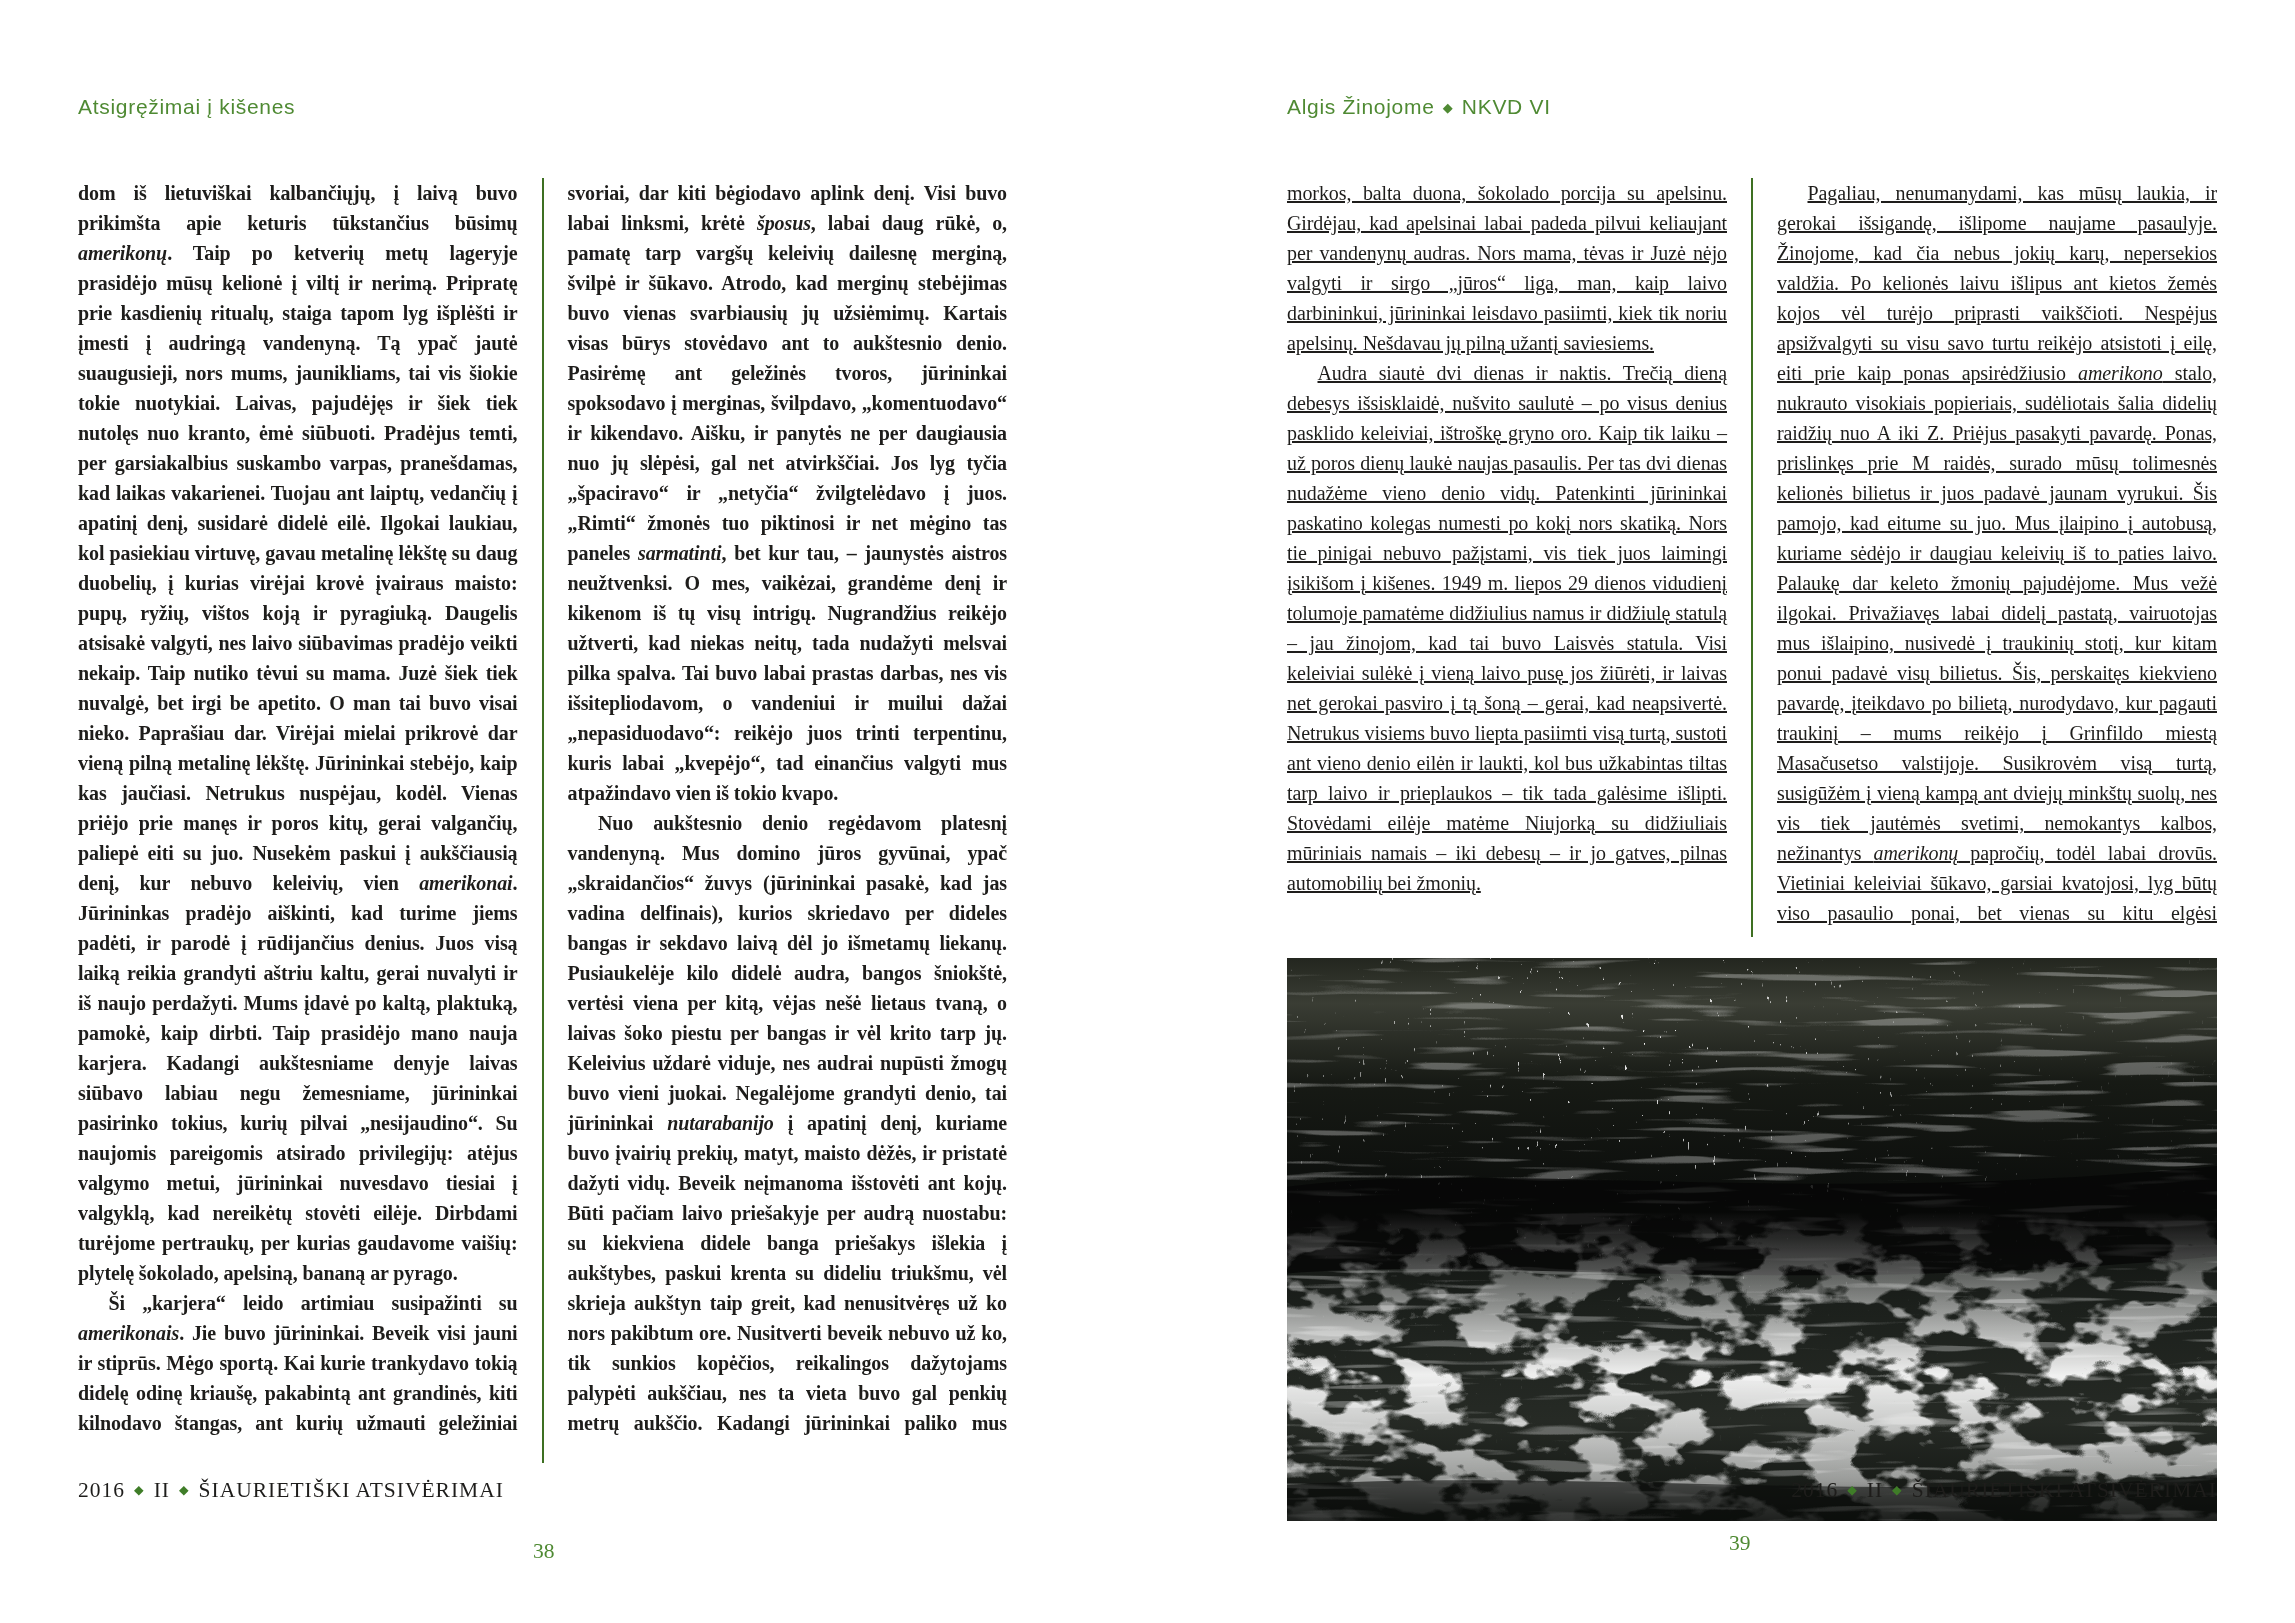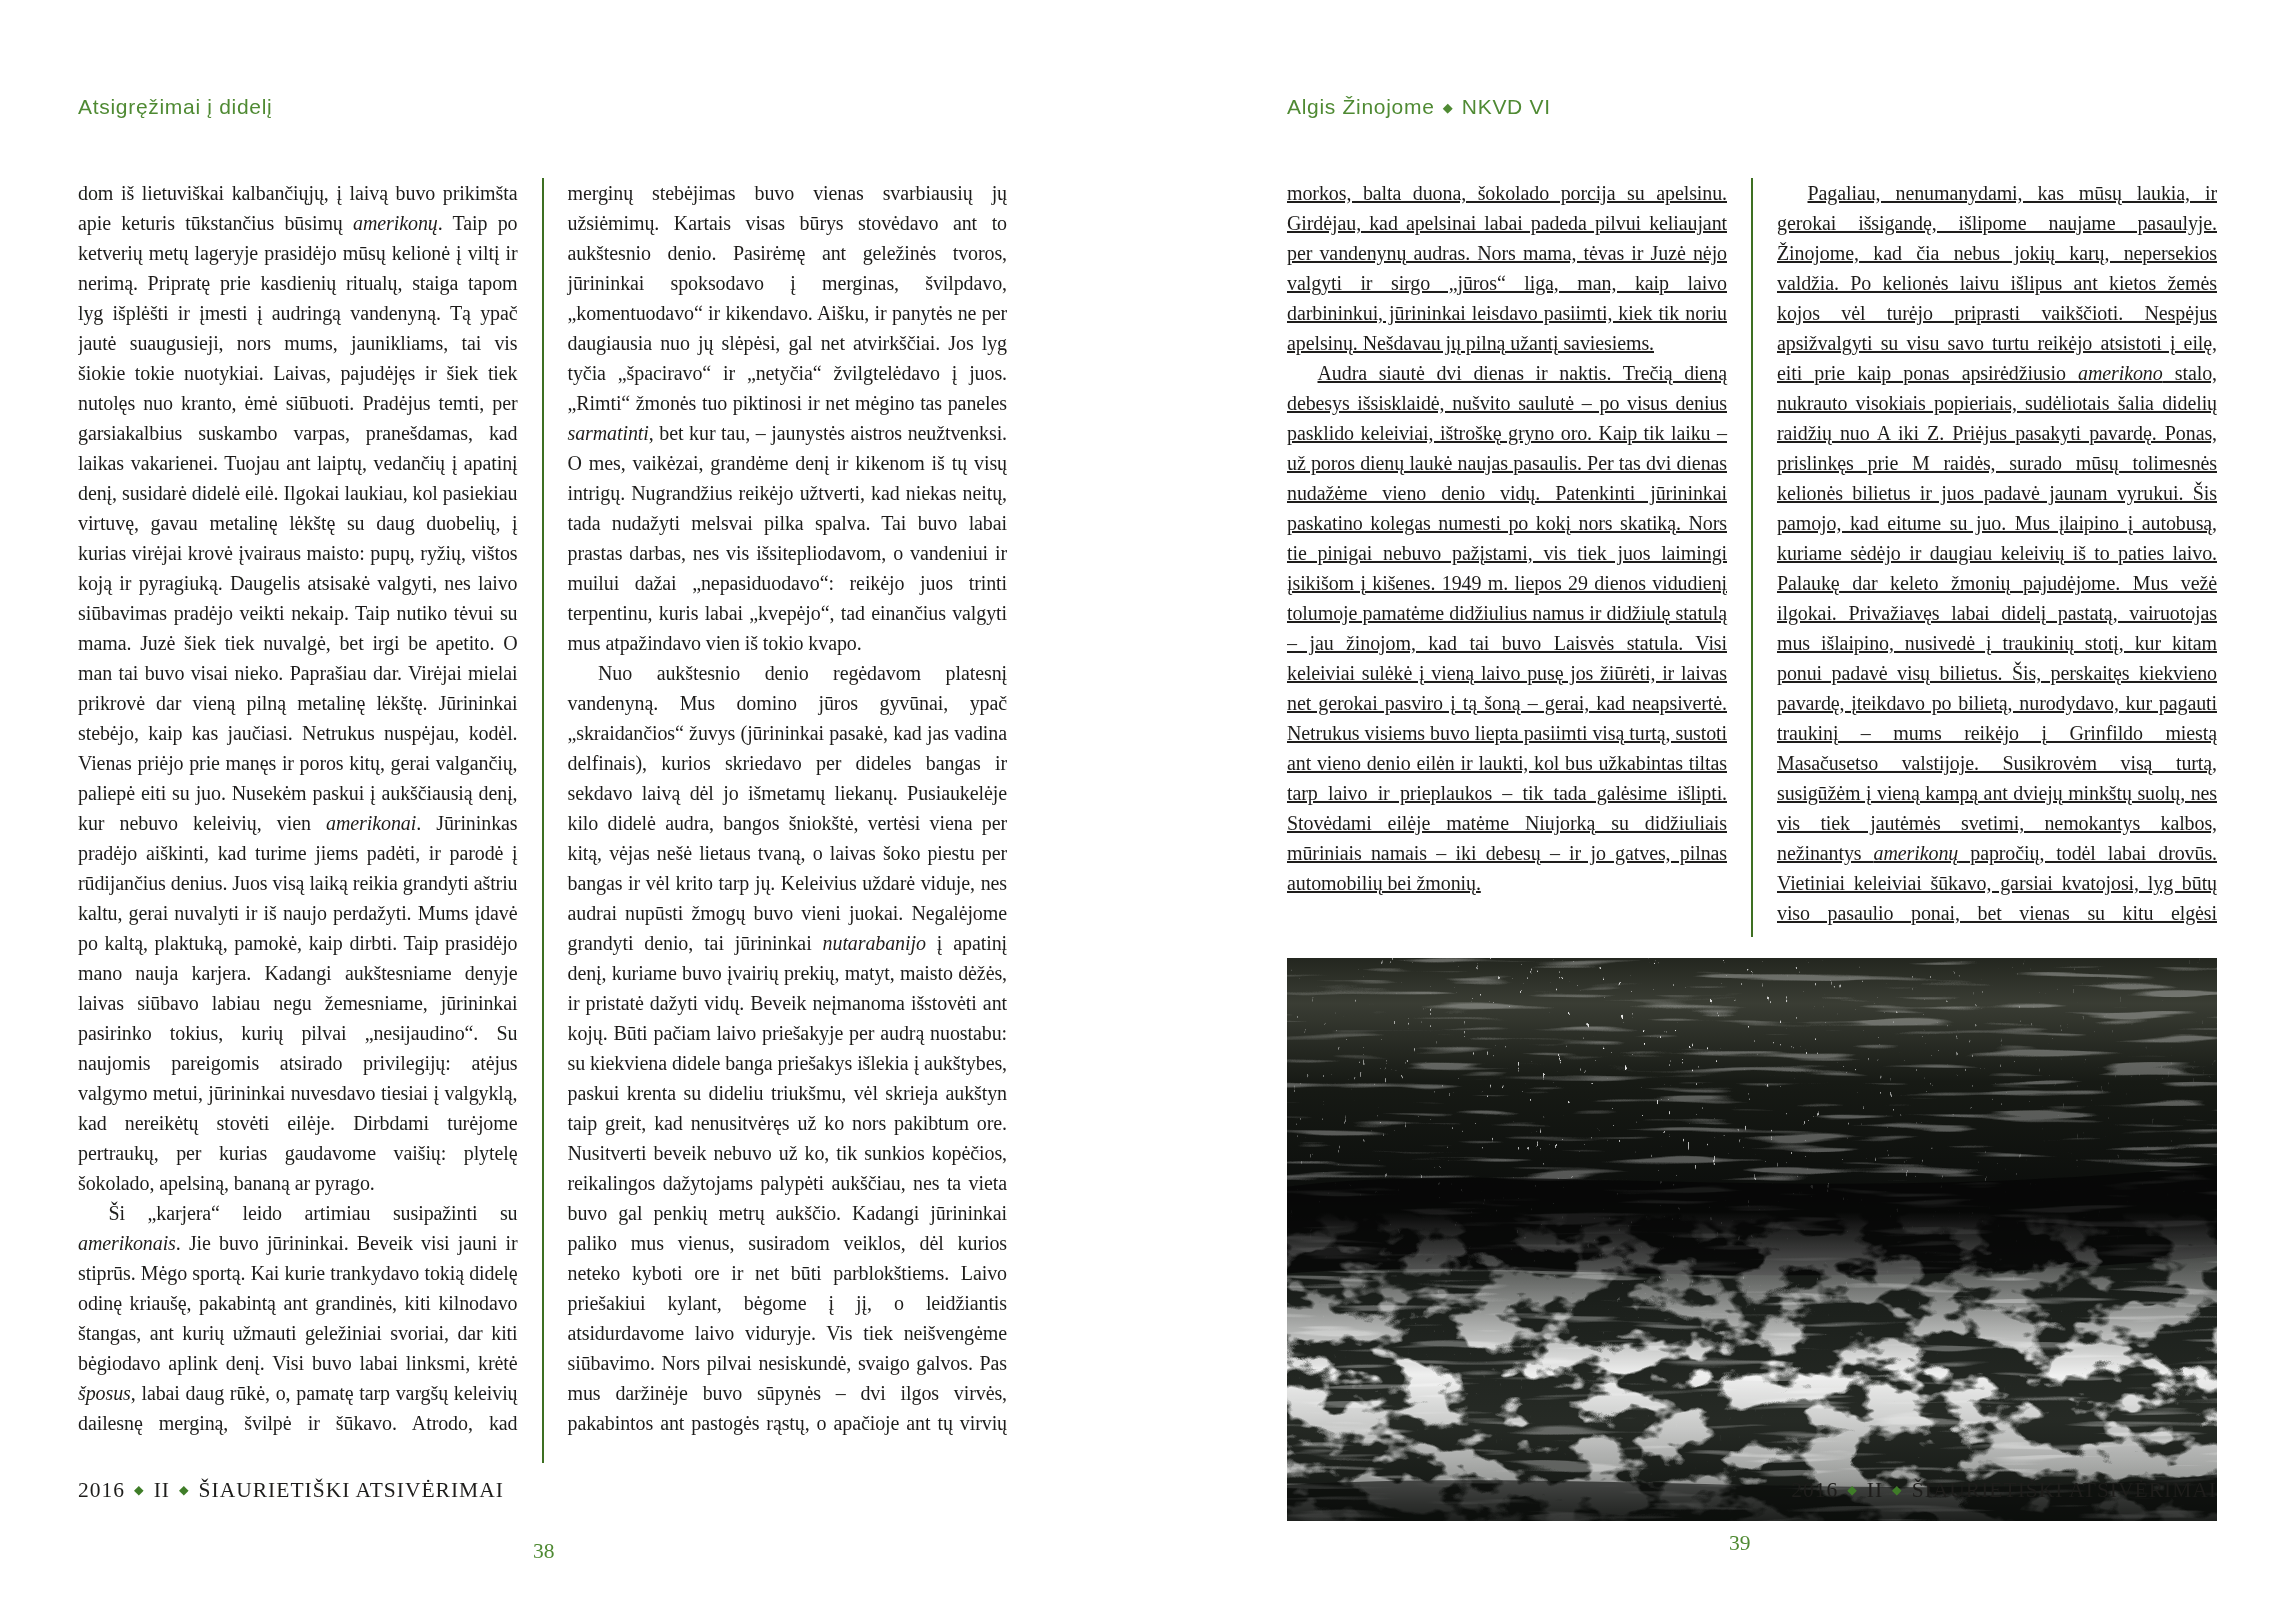--- a/index.html
+++ b/index.html
@@ -26,21 +26,21 @@
     display:inline-block;transform:translateY(-2.1px);
   }
   .text-block{
     position:absolute;top:178px;
     column-count:2;column-gap:50px;column-fill:auto;
     column-rule:2.1px solid var(--rule-green);
     text-align:justify;
     font-size:20px;line-height:30px;letter-spacing:-0.1px;
     overflow:hidden;
   }
-  #left-text{left:78px;width:929px;height:1285px;}
+  #left-text{left:78px;width:929px;height:1285px;font-weight:bold;}
   #right-text{left:1287px;width:930px;height:759px;text-decoration:underline;}
   .para{margin:0;text-indent:0;}
   .para.indent{text-indent:30.5px;}
   .em{font-style:italic;}
   .photo{
     position:absolute;left:1287px;top:958px;width:930px;height:563px;
     background:#0d0f0e;overflow:hidden;
   }
   .photo svg{display:block;}
   .footer{
@@ -55,21 +55,21 @@
   }
   .page-num{
     position:absolute;top:1531px;font-size:21.5px;color:var(--accent-green);
   }
   #page-num-left{left:533px;margin-top:8px;}
   #page-num-right{left:1729px;}
 </style>
 </head>
 <body>
 
-<div class="page-header" id="left-header">Atsigręžimai į didelį</div>
+<div class="page-header" id="left-header">Atsigręžimai į kišenes</div>
 
 <div class="text-block" id="left-text">
     <p class="para"><span>dom iš lietuviškai kalbančiųjų, į laivą buvo prikimšta apie keturis tūkstančius būsimų </span><span class="em">amerikonų</span><span>. Taip po ketverių metų lageryje prasidėjo mūsų kelionė į viltį ir nerimą. Pripratę prie kasdienių ritualų, staiga tapom lyg išplėšti ir įmesti į audringą vandenyną. Tą ypač jautė suaugusieji, nors mums, jaunikliams, tai vis šiokie tokie nuotykiai. Laivas, pajudėjęs ir šiek tiek nutolęs nuo kranto, ėmė siūbuoti. Pradėjus temti, per garsiakalbius suskambo varpas, pranešdamas, kad laikas vakarienei. Tuojau ant laiptų, vedančių į apatinį denį, susidarė didelė eilė. Ilgokai laukiau, kol pasiekiau virtuvę, gavau metalinę lėkštę su daug duobelių, į kurias virėjai krovė įvairaus maisto: pupų, ryžių, vištos koją ir pyragiuką. Daugelis atsisakė valgyti, nes laivo siūbavimas pradėjo veikti nekaip. Taip nutiko tėvui su mama. Juzė šiek tiek nuvalgė, bet irgi be apetito. O man tai buvo visai nieko. Paprašiau dar. Virėjai mielai prikrovė dar vieną pilną metalinę lėkštę. Jūrininkai stebėjo, kaip kas jaučiasi. Netrukus nuspėjau, kodėl. Vienas priėjo prie manęs ir poros kitų, gerai valgančių, paliepė eiti su juo. Nusekėm paskui į aukščiausią denį, kur nebuvo keleivių, vien </span><span class="em">amerikonai</span><span>. Jūrininkas pradėjo aiškinti, kad turime jiems padėti, ir parodė į rūdijančius denius. Juos visą laiką reikia grandyti aštriu kaltu, gerai nuvalyti ir iš naujo perdažyti. Mums įdavė po kaltą, plaktuką, pamokė, kaip dirbti. Taip prasidėjo mano nauja karjera. Kadangi aukštesniame denyje laivas siūbavo labiau negu žemesniame, jūrininkai pasirinko tokius, kurių pilvai „nesijaudino“. Su naujomis pareigomis atsirado privilegijų: atėjus valgymo metui, jūrininkai nuvesdavo tiesiai į valgyklą, kad nereikėtų stovėti eilėje. Dirbdami turėjome pertraukų, per kurias gaudavome vaišių: plytelę šokolado, apelsiną, bananą ar pyrago.</span></p>
     <p class="para indent"><span>Ši „karjera“ leido artimiau susipažinti su </span><span class="em">amerikonais</span><span>. Jie buvo jūrininkai. Beveik visi jauni ir stiprūs. Mėgo sportą. Kai kurie trankydavo tokią didelę odinę kriaušę, pakabintą ant grandinės, kiti kilnodavo štangas, ant kurių užmauti geležiniai svoriai, dar kiti bėgiodavo aplink denį. Visi buvo labai linksmi, krėtė </span><span class="em">šposus</span><span>, labai daug rūkė, o, pamatę tarp vargšų keleivių dailesnę merginą, švilpė ir šūkavo. Atrodo, kad merginų stebėjimas buvo vienas svarbiausių jų užsiėmimų. Kartais visas būrys stovėdavo ant to aukštesnio denio. Pasirėmę ant geležinės tvoros, jūrininkai spoksodavo į merginas, švilpdavo, „komentuodavo“ ir kikendavo. Aišku, ir panytės ne per daugiausia nuo jų slėpėsi, gal net atvirkščiai. Jos lyg tyčia „špaciravo“ ir „netyčia“ žvilgtelėdavo į juos. „Rimti“ žmonės tuo piktinosi ir net mėgino tas paneles </span><span class="em">sarmatinti</span><span>, bet kur tau, – jaunystės aistros neužtvenksi. O mes, vaikėzai, grandėme denį ir kikenom iš tų visų intrigų. Nugrandžius reikėjo užtverti, kad niekas neitų, tada nudažyti melsvai pilka spalva. Tai buvo labai prastas darbas, nes vis išsitepliodavom, o vandeniui ir muilui dažai „nepasiduodavo“: reikėjo juos trinti terpentinu, kuris labai „kvepėjo“, tad einančius valgyti mus atpažindavo vien iš tokio kvapo.</span></p>
     <p class="para indent"><span>Nuo aukštesnio denio regėdavom platesnį vandenyną. Mus domino jūros gyvūnai, ypač „skraidančios“ žuvys (jūrininkai pasakė, kad jas vadina delfinais), kurios skriedavo per dideles bangas ir sekdavo laivą dėl jo išmetamų liekanų. Pusiaukelėje kilo didelė audra, bangos šniokštė, vertėsi viena per kitą, vėjas nešė lietaus tvaną, o laivas šoko piestu per bangas ir vėl krito tarp jų. Keleivius uždarė viduje, nes audrai nupūsti žmogų buvo vieni juokai. Negalėjome grandyti denio, tai jūrininkai </span><span class="em">nutarabanijo</span><span> į apatinį denį, kuriame buvo įvairių prekių, matyt, maisto dėžės, ir pristatė dažyti vidų. Beveik neįmanoma išstovėti ant kojų. Būti pačiam laivo priešakyje per audrą nuostabu: su kiekviena didele banga priešakys išlekia į aukštybes, paskui krenta su dideliu triukšmu, vėl skrieja aukštyn taip greit, kad nenusitvėręs už ko nors pakibtum ore. Nusitverti beveik nebuvo už ko, tik sunkios kopėčios, reikalingos dažytojams palypėti aukščiau, nes ta vieta buvo gal penkių metrų aukščio. Kadangi jūrininkai paliko mus vienus, susiradom veiklos, dėl kurios neteko kyboti ore ir net būti parblokštiems. Laivo priešakiui kylant, bėgome į jį, o leidžiantis atsidurdavome laivo viduryje. Vis tiek neišvengėme siūbavimo. Nors pilvai nesiskundė, svaigo galvos. Pas mus daržinėje buvo sūpynės – dvi ilgos virvės, pakabintos ant pastogės rąstų, o apačioje ant tų virvių prikabinta didelė gelda, į kurią paguldydavo vaikelį ir pasupdavo – bet ne šiaip sau. Kartą pusseserė Julija Stašytė mane įkrovė į tą geldą, paguldė ir pradėjo supti vis smarkiau, vis aukščiau, pirmyn ir atgal iki pat pastogės. Buvo taip smagu, kad užsimerkęs jutau, jog skrendu ir skrendu. Užmigau. Tik, nežinia kada atsibudus, galva vis dar svaigo. Visa tai prisiminęs patariau draugams atsigulti, užsimerkti ir pasiduoti </span></p>
   </div>
 
 <div class="footer" id="left-footer">
   <span>2016</span><span class="diamond">◆</span><span>II</span><span class="diamond">◆</span><span>ŠIAURIETIŠKI ATSIVĖRIMAI</span>
 </div>

